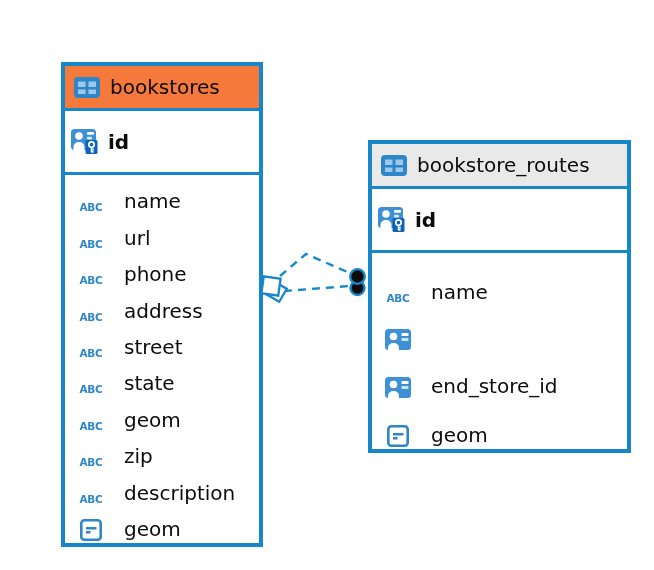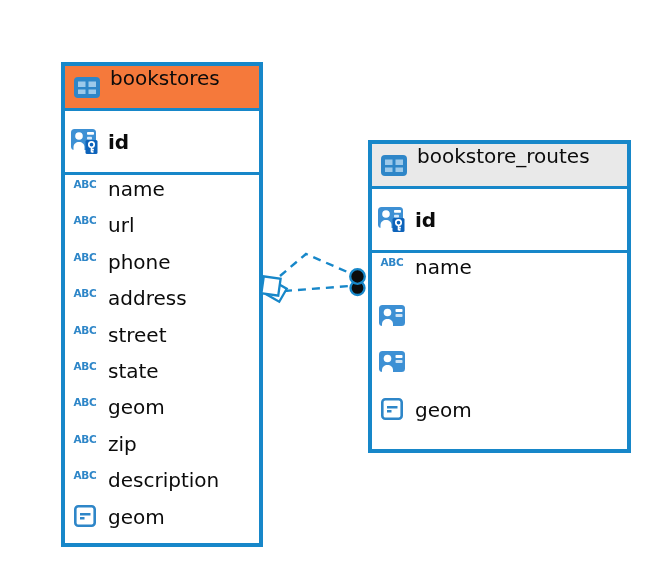--- a/index.html
+++ b/index.html
@@ -9,29 +9,29 @@
   .canvas { position:relative; width:654px; height:570px; background:#fff; overflow:hidden; }
 
   .table {
     position:absolute; background:#fff; border:4px solid var(--accent);
     box-sizing:border-box; display:flex; flex-direction:column;
   }
   .table-bookstores { left:61px; top:62px; width:202px; height:485px; }
   .table-routes     { left:368px; top:140px; width:263px; height:313px; }
 
   .thead {
-    flex:0 0 42px; display:flex; gap:9px;
+    flex:0 0 42px; display:flex; align-items:center; gap:9px;
     padding:0 8px; border-bottom:3px solid var(--accent);
   }
   .keyrow {
     flex:0 0 43px; display:flex; align-items:center; gap:9px;
     padding:9px 6px; border-bottom:3px solid var(--accent); background:#fff;
   }
   .cols { flex:1 1 auto; display:flex; flex-direction:column; padding:2px 0; }
-  .row  { flex:1 1 auto; display:flex; align-items:flex-start; gap:9px; padding:0 6px; }
+  .row  { flex:1 1 auto; display:flex; align-items:flex-end; gap:19px; padding:0 12px; }
 
   .icon { width:28px; flex:0 0 28px; display:flex; align-items:center; justify-content:center; }
   .title    { font-size:20px; color:var(--text); white-space:nowrap; }
   .keylabel { font-size:20px; font-weight:bold; color:var(--text); }
   .collabel { font-size:20px; color:var(--text); white-space:nowrap; }
 
   svg.connectors { position:absolute; left:0; top:0; z-index:6; pointer-events:none; }
   .dash { fill:none; stroke:var(--accent); stroke-width:2.4; stroke-dasharray:8 6; }
   .endpoint-diamond { fill:#fff; stroke:var(--accent); stroke-width:2.3; }
   .endpoint-circle  { fill:#0c0c0c; stroke:var(--accent); stroke-width:2.3; }
@@ -205,20 +205,21 @@
         <div class="row">
           <span class="icon">
             <svg width="26" height="21" viewBox="0 0 26 21">
               <rect width="26" height="21" rx="3.5" fill="#3d90d4"></rect>
               <circle cx="8.5" cy="7.5" r="3.8" fill="#fff"></circle>
               <path d="M3 21 v-2 c0-3 2.5-5 5.5-5 s5.5 2 5.5 5 v2 z" fill="#fff"></path>
               <rect x="16.5" y="4" width="7" height="3" rx="0.8" fill="#fff"></rect>
               <rect x="16.5" y="9" width="7" height="3" rx="0.8" fill="#cfe4f5"></rect>
             </svg>
           </span>
+          <span class="collabel">end_store_id</span>
         </div>
         <div class="row">
           <span class="icon">
             <svg width="22" height="22" viewBox="0 0 22 22">
               <rect x="1.3" y="1.3" width="19.4" height="19.4" rx="3" fill="#fff" stroke="#2e86c8" stroke-width="2.6"></rect>
               <path d="M6 9.3 h10.5 M6 13.2 h4.5" stroke="#2e86c8" stroke-width="2.6" fill="none"></path>
             </svg>
           </span>
           <span class="collabel">geom</span>
         </div>

